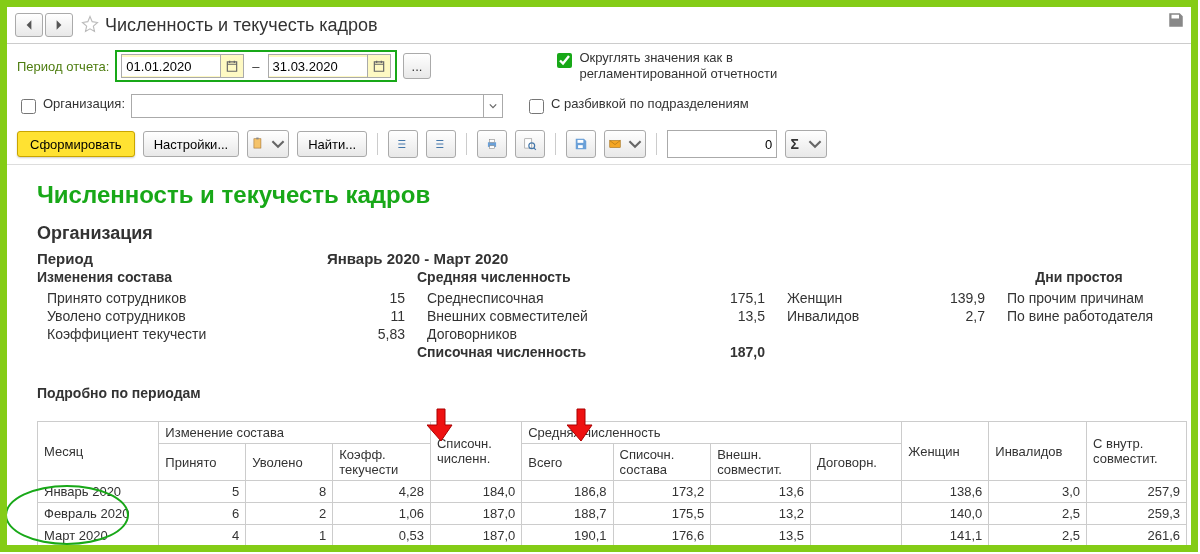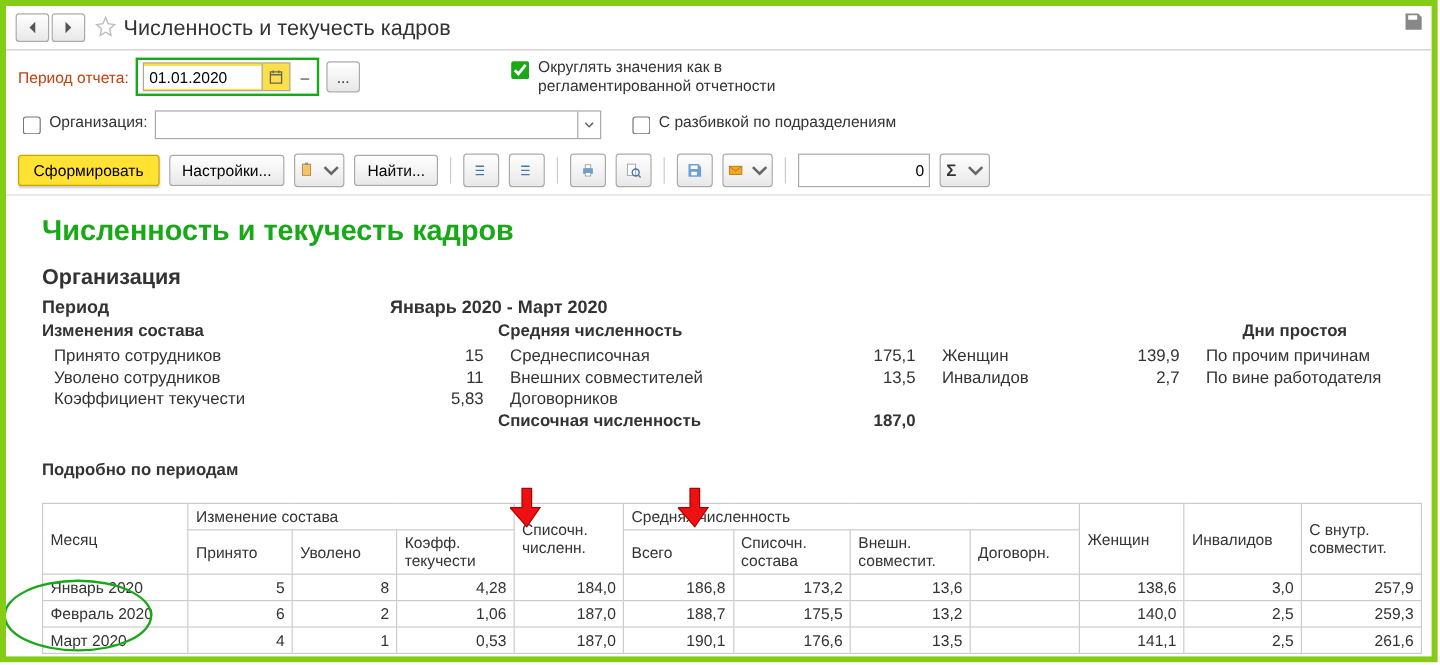--- a/index.html
+++ b/index.html
@@ -1,26 +1,26 @@
 <!DOCTYPE html>
 <html><head>
 <meta charset="utf-8">
 <style>
 html,body{margin:0;padding:0;font-family:Arial,sans-serif;font-size:13px;color:#333;background:#fff}
-.app{border:5px solid #84cc16;width:1198px;height:552px;box-sizing:border-box;position:relative;overflow:hidden}
+.app{border:7px solid #84cc16;width:1198px;height:552px;box-sizing:border-box;position:relative;overflow:hidden}
 .topbar{display:flex;align-items:center;padding:4px 8px;border-bottom:1px solid #ccc;height:28px}
 .navbtn{width:26px;height:22px;border:1px solid #aaa;background:linear-gradient(#fff,#e8e8e8);border-radius:3px;display:flex;align-items:center;justify-content:center;margin-right:2px;cursor:pointer}
 .navbtn svg{width:12px;height:12px;fill:#555}
 .star{margin:0 6px;cursor:pointer}
 .star svg{width:18px;height:18px;fill:none;stroke:#bbb;stroke-width:1.5}
 .title{font-size:18px;color:#333}
 .row{display:flex;align-items:center;padding:6px 10px;gap:6px}
-.lbl{font-size:13px;color:#c2410c}
+.lbl{font-size:13px;color:#4d7c0f}
 .datebox{border:2px solid #18a818;padding:2px 4px;display:flex;align-items:center;gap:6px}
-.dinput{border:1px solid #aaa;height:22px;display:flex;align-items:center;background:#fde047}
+.dinput{border:1px solid #aaa;height:22px;display:flex;align-items:center;background:#fef9c3}
 .dinput input{border:none;width:90px;padding:2px 4px;font-size:13px;outline:none}
 .dicon{width:22px;height:22px;border-left:1px solid #aaa;display:flex;align-items:center;justify-content:center;cursor:pointer}
 .dicon svg{width:14px;height:14px;fill:#666}
 .dashsep{padding:0 2px}
 .btnsm{height:24px;border:1px solid #aaa;background:linear-gradient(#fff,#e8e8e8);border-radius:3px;padding:0 8px;cursor:pointer;display:flex;align-items:center}
 .cbwrap{display:inline-flex;align-items:flex-start;gap:4px}
 .cbwrap input{width:15px;height:15px}
 .cbgreen{accent-color:#18a818}
 .cblbl{font-size:13px;line-height:1.2}
 .orginput{border:1px solid #aaa;height:22px;width:370px;display:flex;align-items:center;background:#fff}
@@ -91,20 +91,28 @@
     <div class="datebox">
       <div class="dinput">
         <input value="01.01.2020" style="">
         <div class="dicon">
             <svg viewBox="0 0 24 24">
               <path d="M4 5h16v16H4V5zm0 4h16M8 3v4M16 3v4" stroke="#666" fill="none" stroke-width="2"></path>
             </svg>
           </div>
       </div>
       <span class="dashsep">–</span>
+      <div class="dinput">
+        <input value="31.03.2020" style="">
+        <div class="dicon">
+            <svg viewBox="0 0 24 24">
+              <path d="M4 5h16v16H4V5zm0 4h16M8 3v4M16 3v4" stroke="#666" fill="none" stroke-width="2"></path>
+            </svg>
+          </div>
+      </div>
     </div>
     <div class="btnsm">...</div>
     <div style="width:110px"></div>
     <label class="cbwrap">
       <input type="checkbox" class="cbgreen" checked="" style="">
       <span class="cblbl" style="max-width:210px">Округлять значения как в регламентированной отчетности</span>
     </label>
   </div>
 
   <div class="row">

